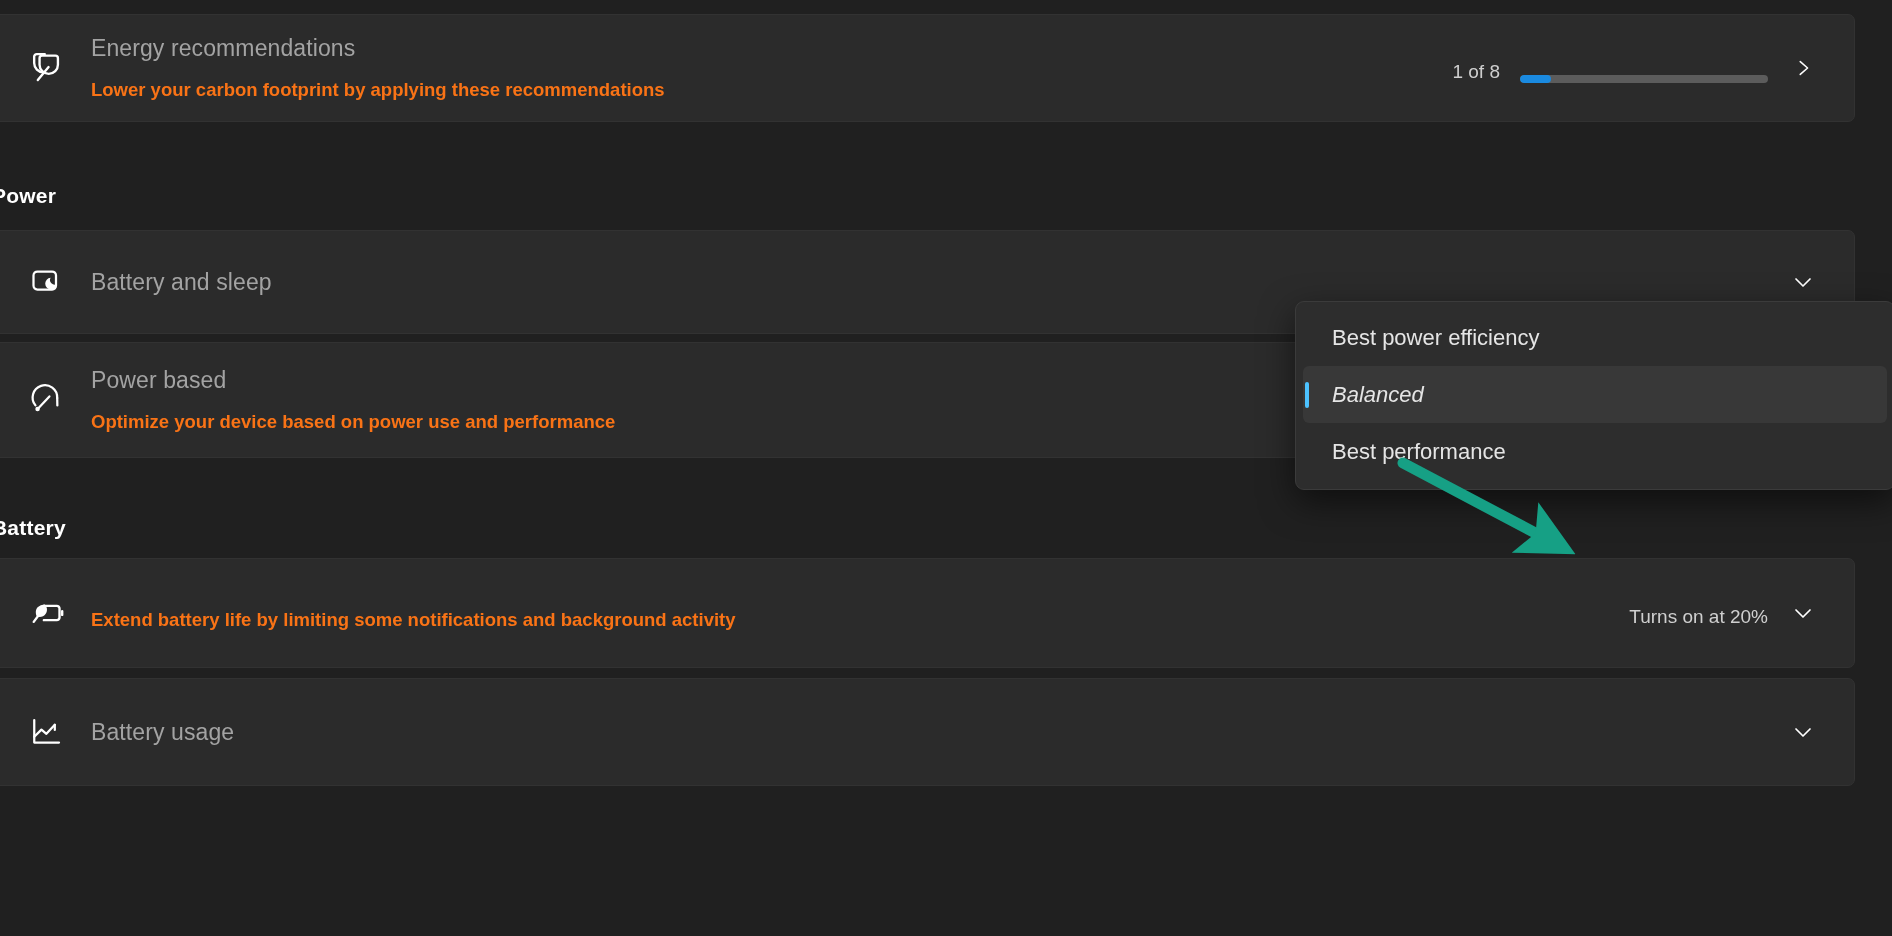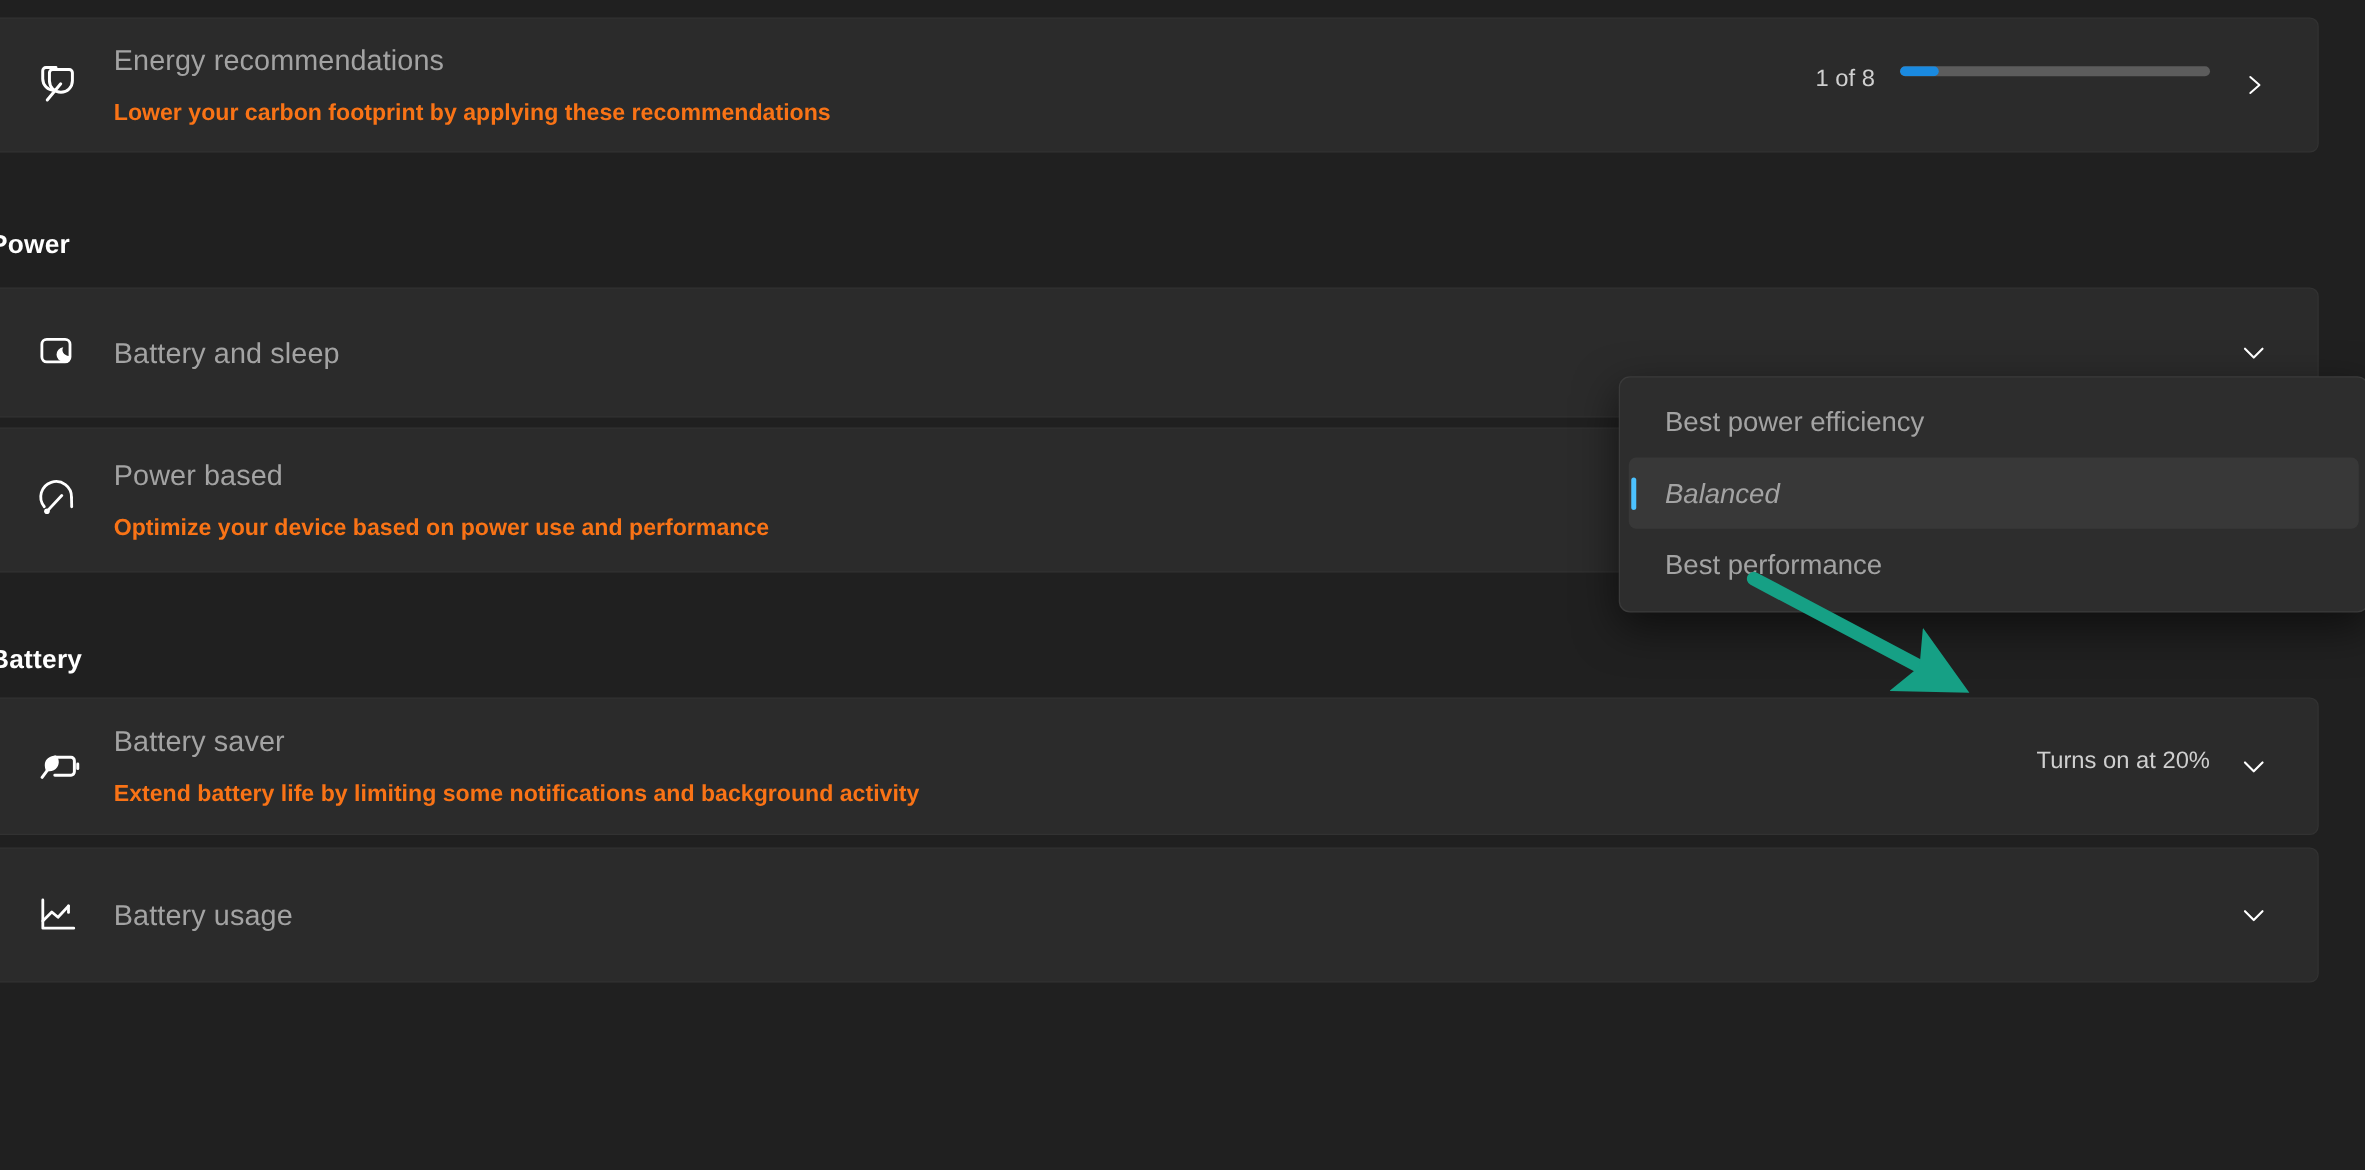--- a/index.html
+++ b/index.html
@@ -63,21 +63,21 @@
   .card-sub {
     font-size: 18.5px;
     line-height: 26px;
     color: #f97316;
     margin-top: 14px;
     font-weight: 700;
   }
 
   .card-right {
     display: flex;
-    align-items: flex-start;
+    align-items: flex-end;
     margin-right: 36px;
     gap: 20px;
     flex: 0 0 auto;
   }
 
   .right-value {
     font-size: 19px;
     color: #cfcfcf;
     white-space: nowrap;
   }
@@ -131,21 +131,21 @@
   }
   .fly-item {
     position: relative;
     height: 57px;
     display: flex;
     align-items: center;
     padding-left: 29px;
     margin: 0 7px;
     border-radius: 6px;
     font-size: 22px;
-    color: #a3a3a3;
+    color: #e5e5e5;
     box-sizing: border-box;
   }
   .fly-item.selected {
     background: #383838;
     font-style: italic;
   }
   .fly-item.selected::before {
     content: "";
     position: absolute;
     left: 2px;
@@ -240,21 +240,20 @@
   <div class="card" style="top:558px; height:110px;">
     <div class="card-icon">
       <svg width="38" height="38" viewBox="0 0 24 24" fill="none" stroke="currentColor" stroke-width="1.5" stroke-linecap="round" stroke-linejoin="round">
         <path d="M10 7.5h8.2a1.7 1.7 0 0 1 1.7 1.7v5.6a1.7 1.7 0 0 1-1.7 1.7H10"></path>
         <path d="M21.6 10.8v2.4"></path>
         <path d="M10.6 6.6c1.6 1.4 1.9 4 .6 5.9-1.3 1.9-3.8 2.6-5.7 1.6 0 0-1.5-3.2.4-5.5 1.6-1.9 4.7-2 4.7-2z" fill="currentColor" stroke="none"></path>
         <path d="M3.6 17.6 9.4 9.8"></path>
       </svg>
     </div>
     <div class="card-text">
-      <div class="card-title">Battery saver</div>
       <div class="card-sub">Extend battery life by limiting some notifications and background activity</div>
     </div>
     <div class="card-right">
       <div class="right-value">Turns on at 20%</div>
       <div class="chev">
         <svg width="24" height="24" viewBox="0 0 24 24" fill="none" stroke="currentColor" stroke-width="1.7" stroke-linecap="round" stroke-linejoin="round">
           <polyline points="5,9 12,16 19,9"></polyline>
         </svg>
       </div>
     </div>

